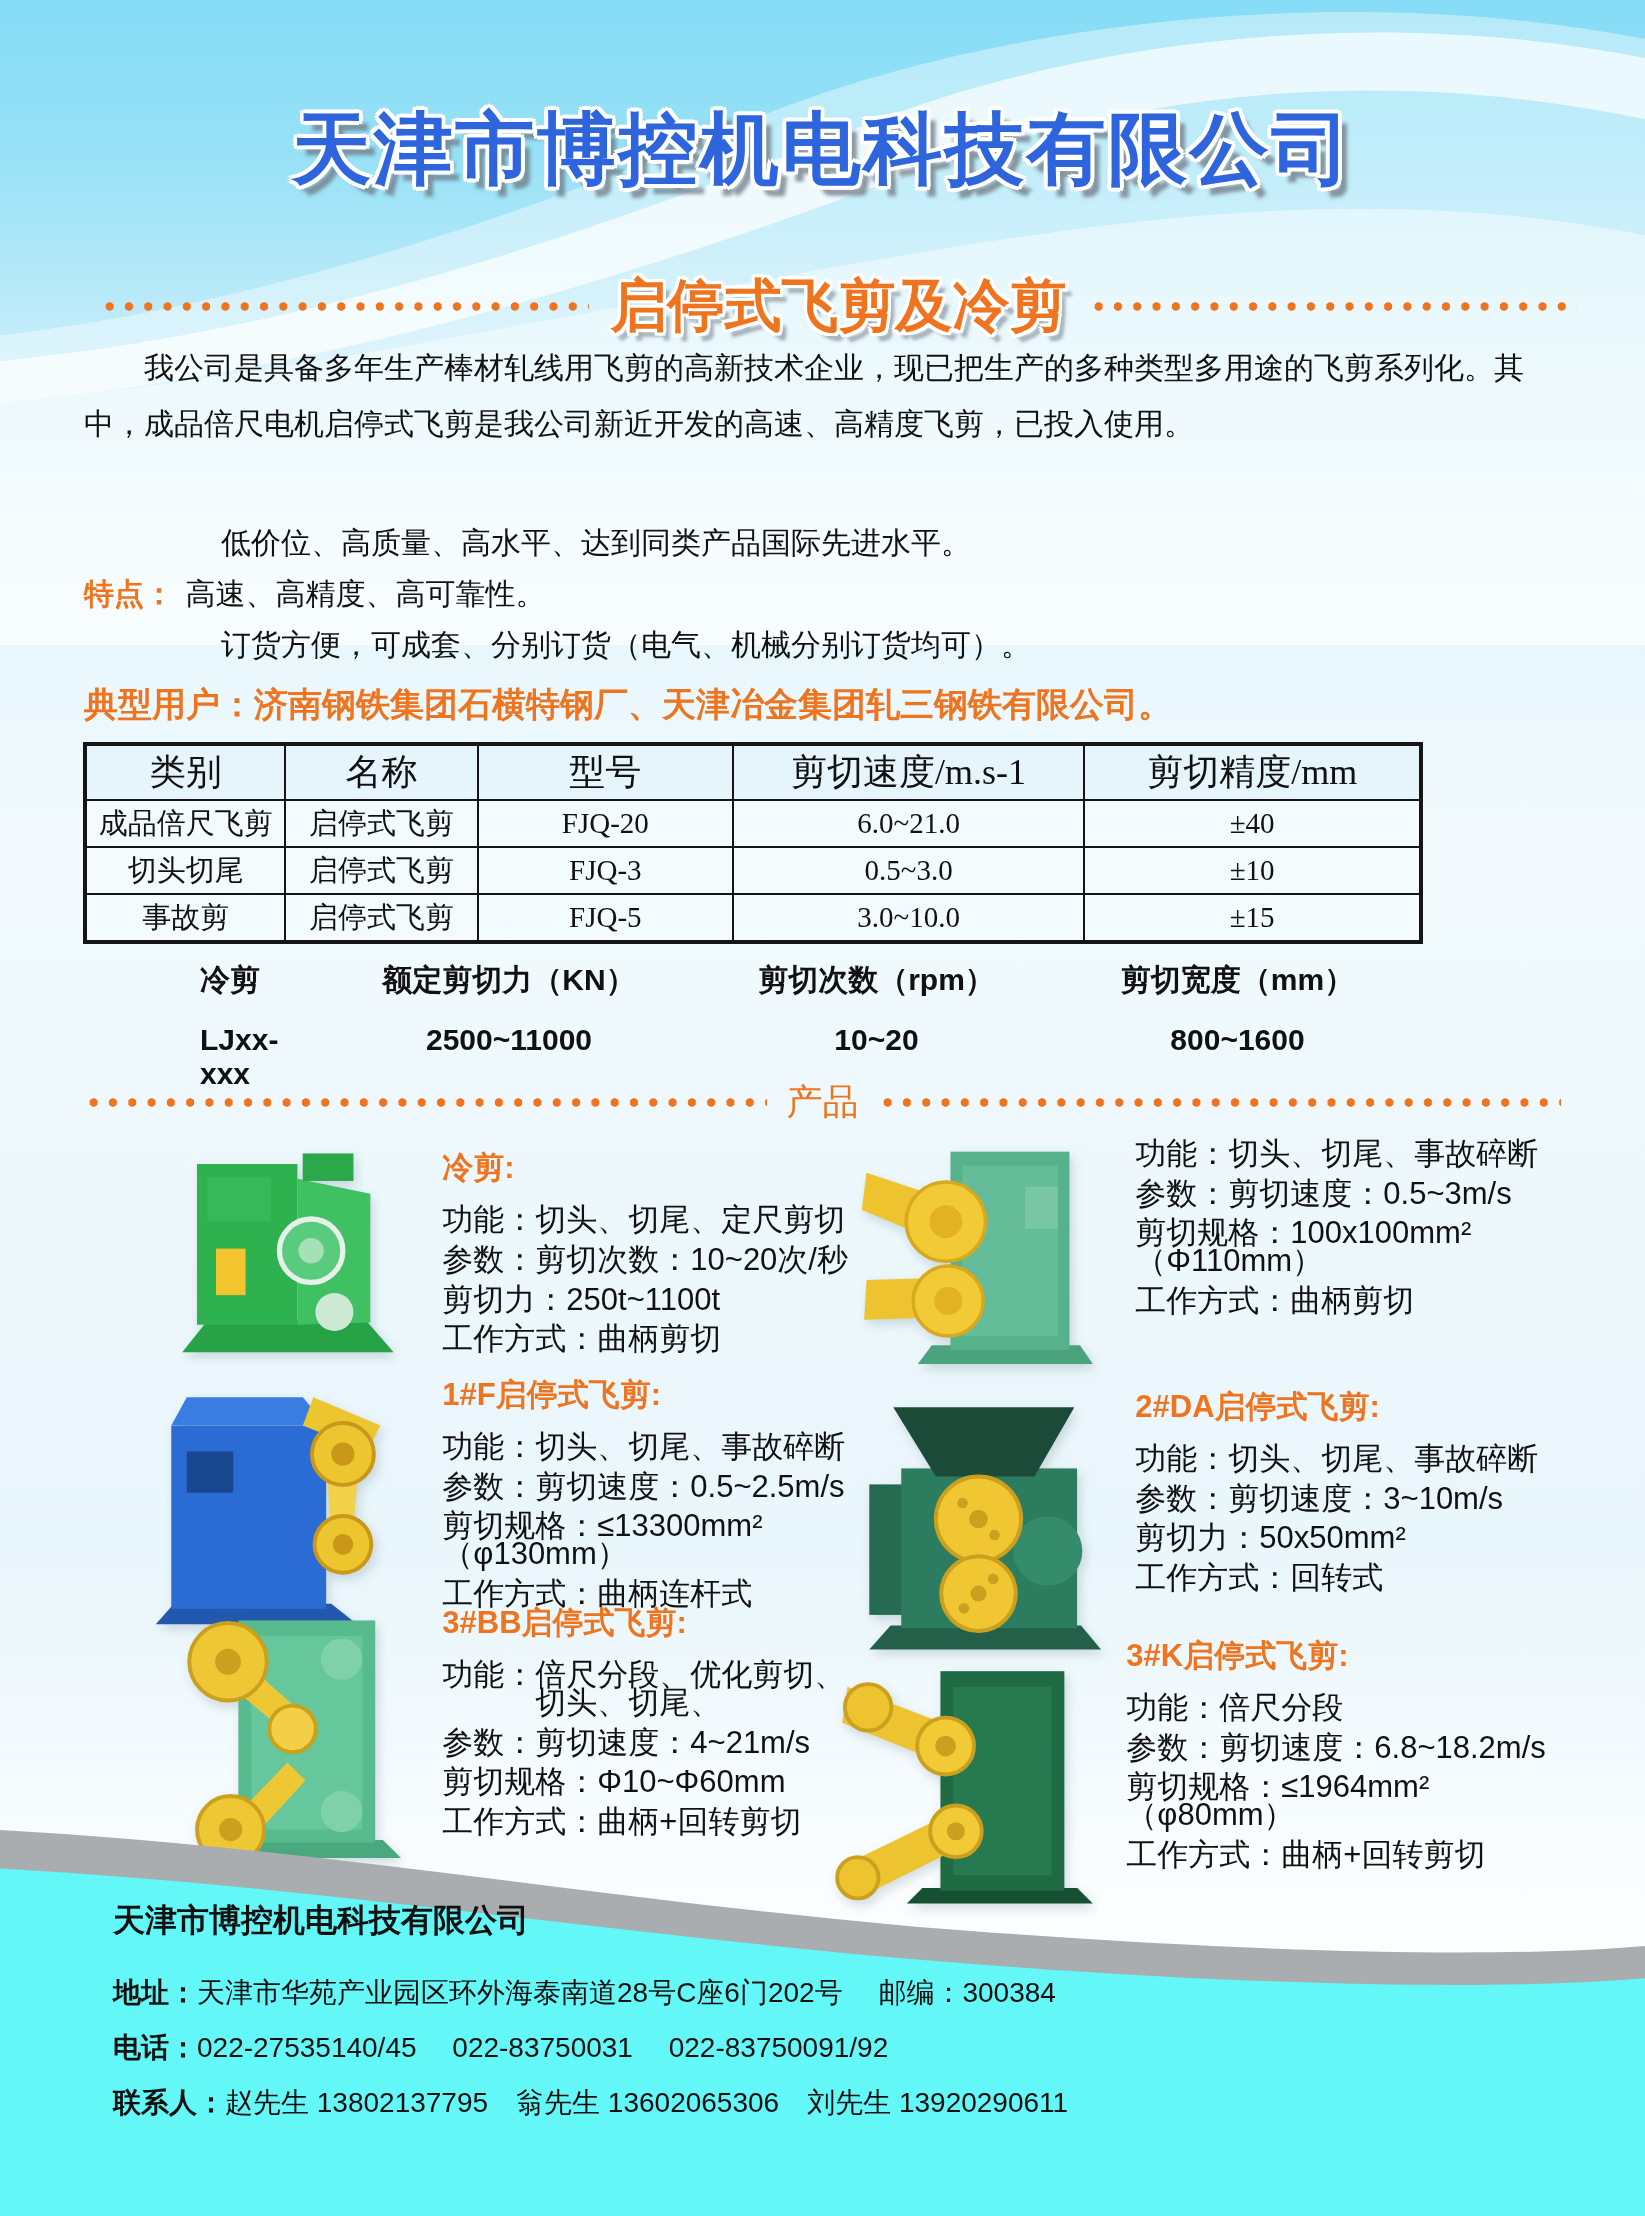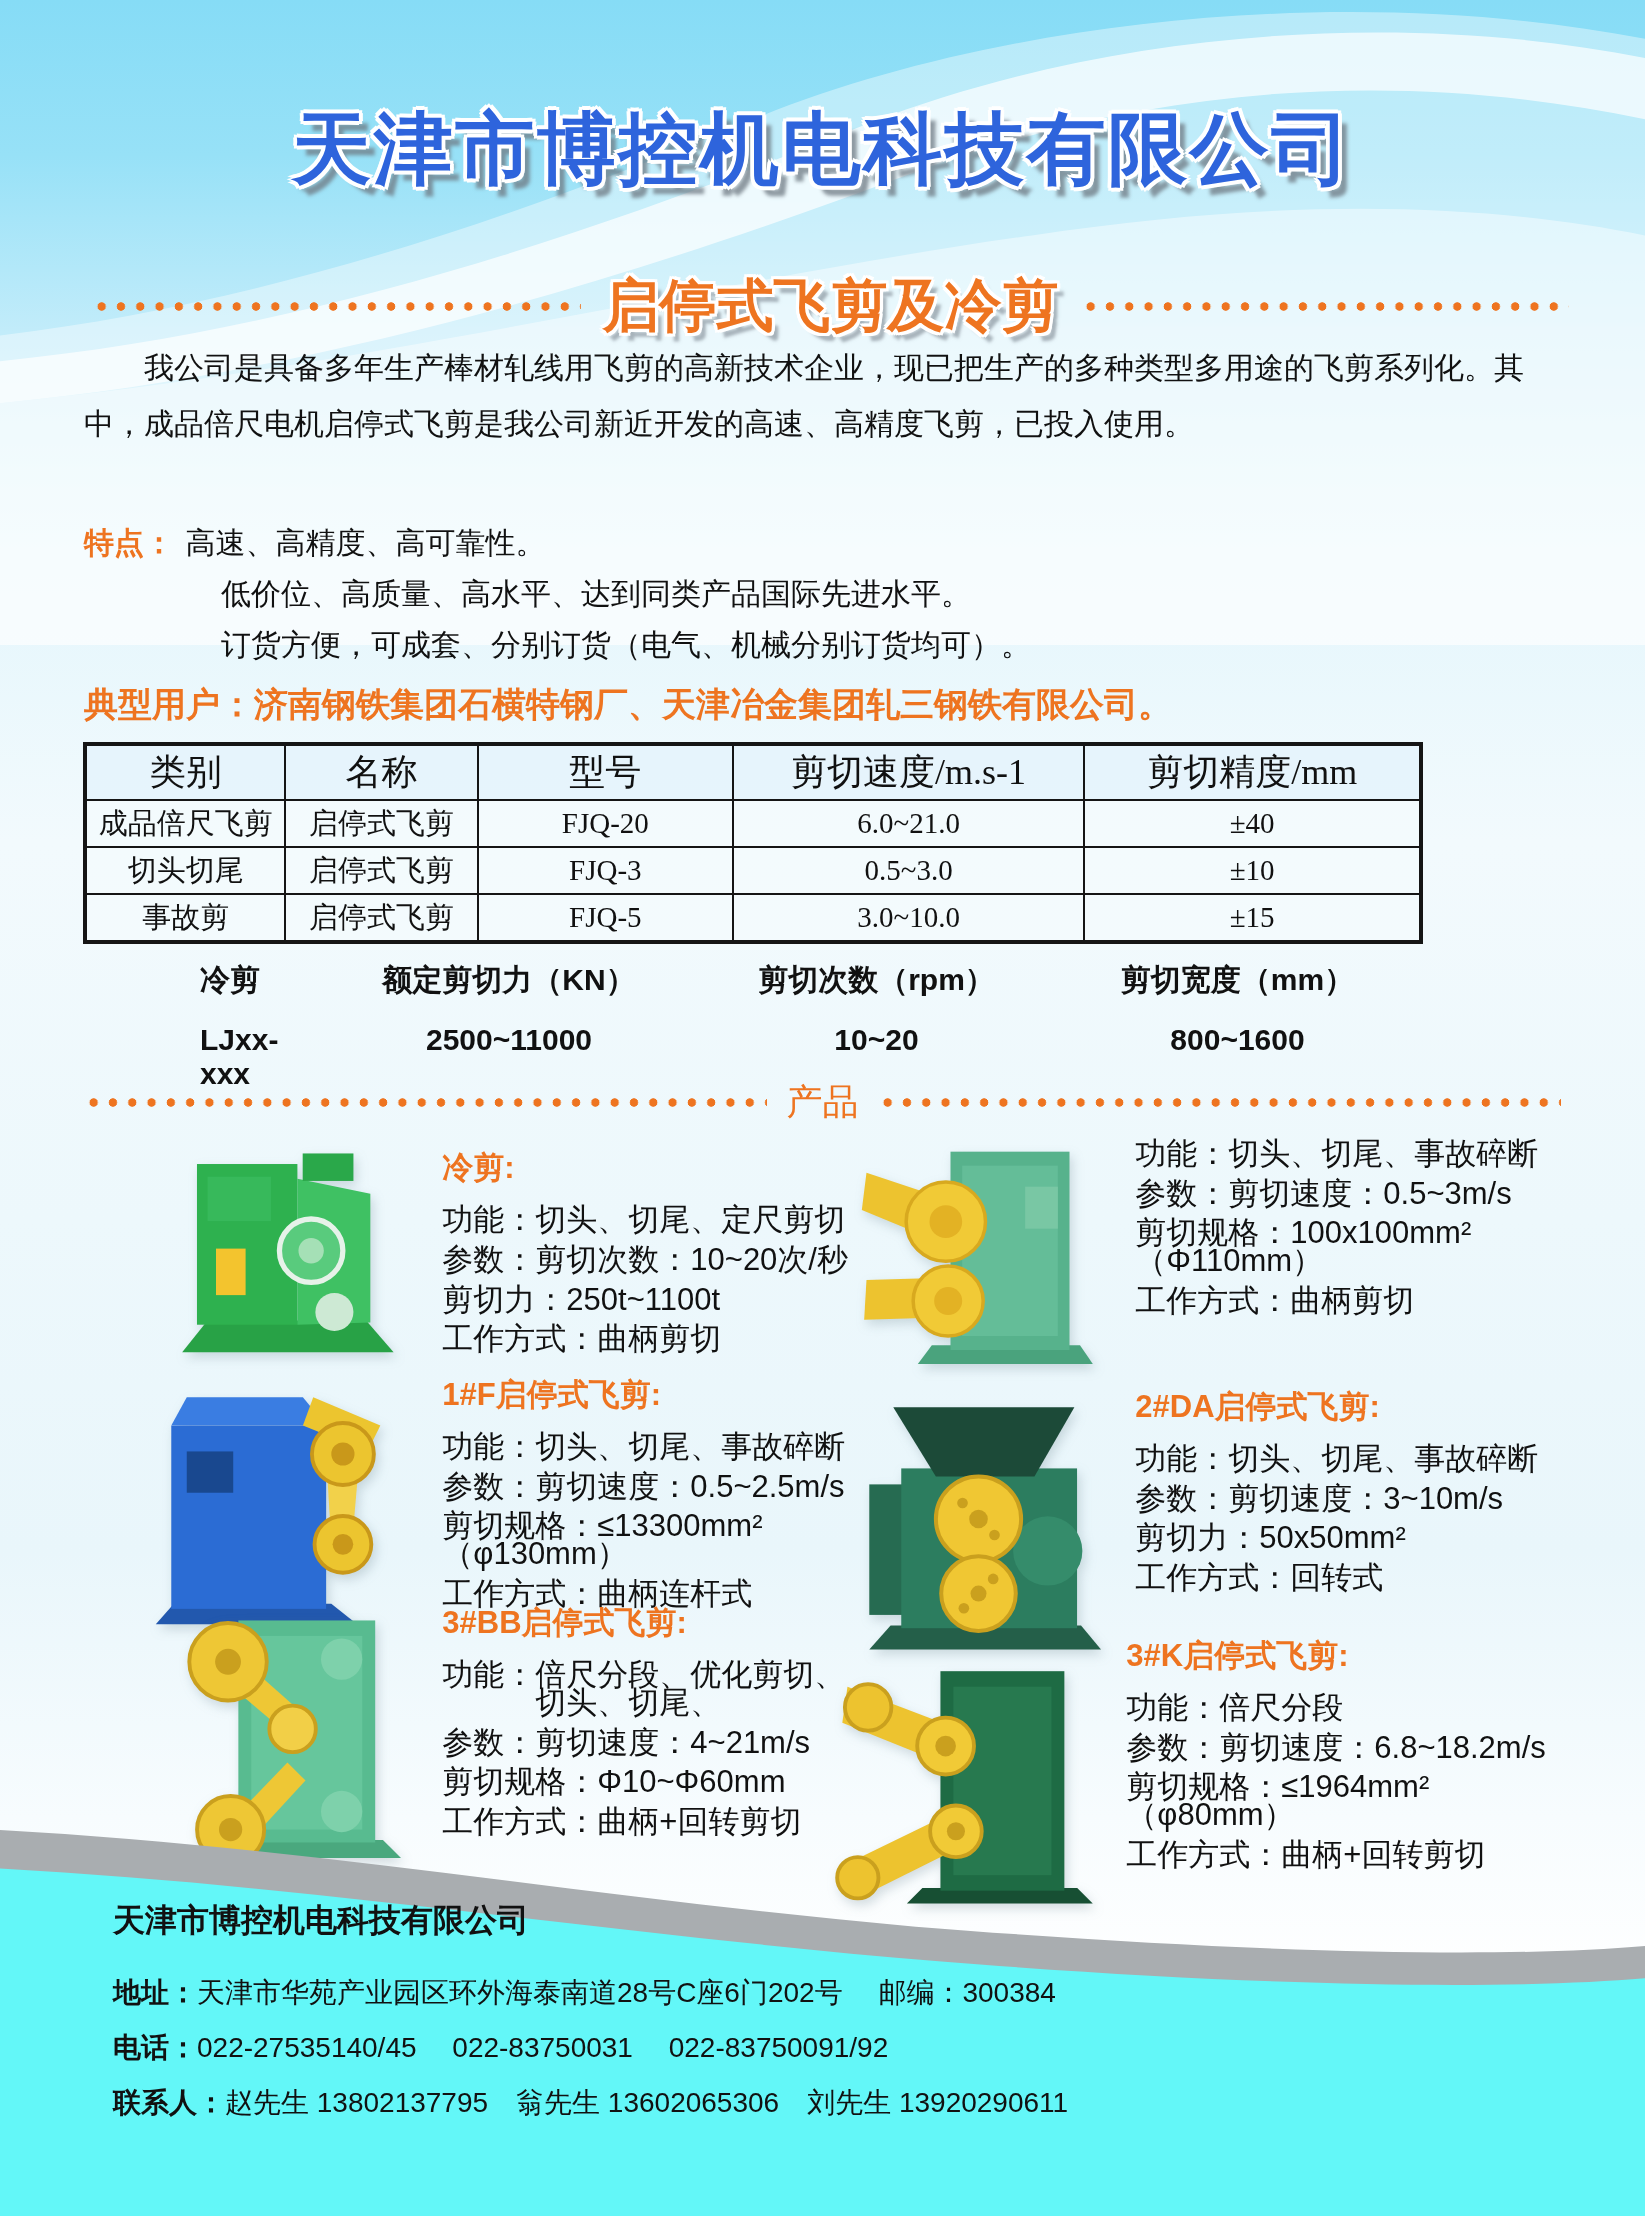--- a/index.html
+++ b/index.html
@@ -12,21 +12,21 @@
   svg{display:block;}
   .swoosh{position:absolute;top:0;left:0;}
   .main-title{
     position:absolute;top:97px;left:0;width:100%;margin:0;text-align:center;
     font-size:79px;font-weight:bold;letter-spacing:2.6px;color:#2e64dc;
     text-shadow:
       -3.2px -3.2px 0 #fff,3.2px -3.2px 0 #fff,-3.2px 3.2px 0 #fff,3.2px 3.2px 0 #fff,
       0 -3.9px 0 #fff,0 3.9px 0 #fff,-3.9px 0 0 #fff,3.9px 0 0 #fff,
       9px 10.3px 3.9px rgba(110,120,130,.75);
   }
-  .banner-row{position:absolute;top:268px;left:92px;width:1477px;display:flex;align-items:center;gap:22px;}
+  .banner-row{position:absolute;top:268px;left:100px;width:1477px;display:flex;align-items:center;gap:22px;}
   .dots{flex:1;height:9px;background-image:radial-gradient(circle,#ee7420 3.9px,transparent 4.5px);
         background-size:19.3px 9px;background-repeat:repeat-x;background-position:left center;}
   .banner-text{
     font-size:57px;font-weight:bold;color:#ee7420;white-space:nowrap;
     text-shadow:-2.6px -2.6px 0 #fff,2.6px -2.6px 0 #fff,-2.6px 2.6px 0 #fff,2.6px 2.6px 0 #fff,
       0 -3.2px 0 #fff,0 3.2px 0 #fff,-3.2px 0 0 #fff,3.2px 0 0 #fff,6.4px 7.7px 3.2px rgba(120,130,140,.6);
   }
   .intro{position:absolute;top:340px;left:84px;width:1477px;margin:0;
          font-size:30px;line-height:56px;text-indent:2em;}
   .features{position:absolute;top:524px;left:84px;width:1477px;font-size:30px;line-height:37px;}
@@ -72,24 +72,24 @@
 
   <div class="banner-row">
     <div class="dots"></div>
     <div class="banner-text">启停式飞剪及冷剪</div>
     <div class="dots"></div>
   </div>
 
   <p class="intro">我公司是具备多年生产棒材轧线用飞剪的高新技术企业，现已把生产的多种类型多用途的飞剪系列化。其中，成品倍尺电机启停式飞剪是我公司新近开发的高速、高精度飞剪，已投入使用。</p>
 
   <div class="features">
+    <div class="feature-line feature-indent">低价位、高质量、高水平、达到同类产品国际先进水平。</div>
     <div class="feature-line">
       <span class="feat-label">特点：</span><span>高速、高精度、高可靠性。</span>
     </div>
-    <div class="feature-line feature-indent">低价位、高质量、高水平、达到同类产品国际先进水平。</div>
     <div class="feature-line feature-indent">订货方便，可成套、分别订货（电气、机械分别订货均可）。</div>
   </div>
 
   <div class="typical-users">典型用户：济南钢铁集团石横特钢厂、天津冶金集团轧三钢铁有限公司。</div>
 
   <table class="spec-table">
     <colgroup>
       <col style="width:15%">
         <col style="width:14.4%">
         <col style="width:19.1%">

